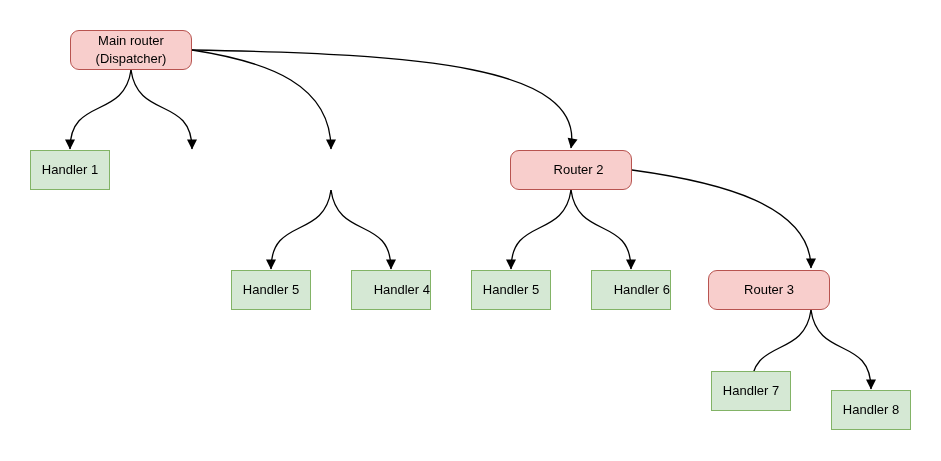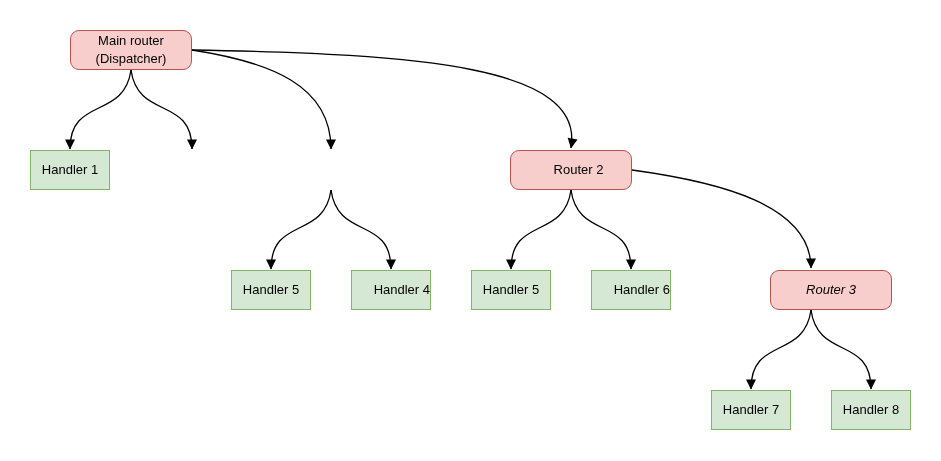--- a/index.html
+++ b/index.html
@@ -102,25 +102,25 @@
   </div>
 
   <div class="node handler" style="left:471px; top:270px; width:80px; height:40px;">
     <span class="node-label">Handler 5</span>
   </div>
 
   <div class="node handler" style="left:591px; top:270px; width:80px; height:40px;justify-content:flex-end;">
     <span class="node-label">Handler 6</span>
   </div>
 
-  <div class="node router" style="left:770px; top:270px; width:122px; height:40px;font-style:italic;">
+  <div class="node router" style="left:708px; top:270px; width:122px; height:40px;">
     <span class="node-label">Router 3</span>
   </div>
 
-  <div class="node handler" style="left:711px; top:390px; width:80px; height:40px;">
+  <div class="node handler" style="left:711px; top:371px; width:80px; height:40px;">
     <span class="node-label">Handler 7</span>
   </div>
 
   <div class="node handler" style="left:831px; top:390px; width:80px; height:40px;">
     <span class="node-label">Handler 8</span>
   </div>
 
 </div>
 
 </body></html>

